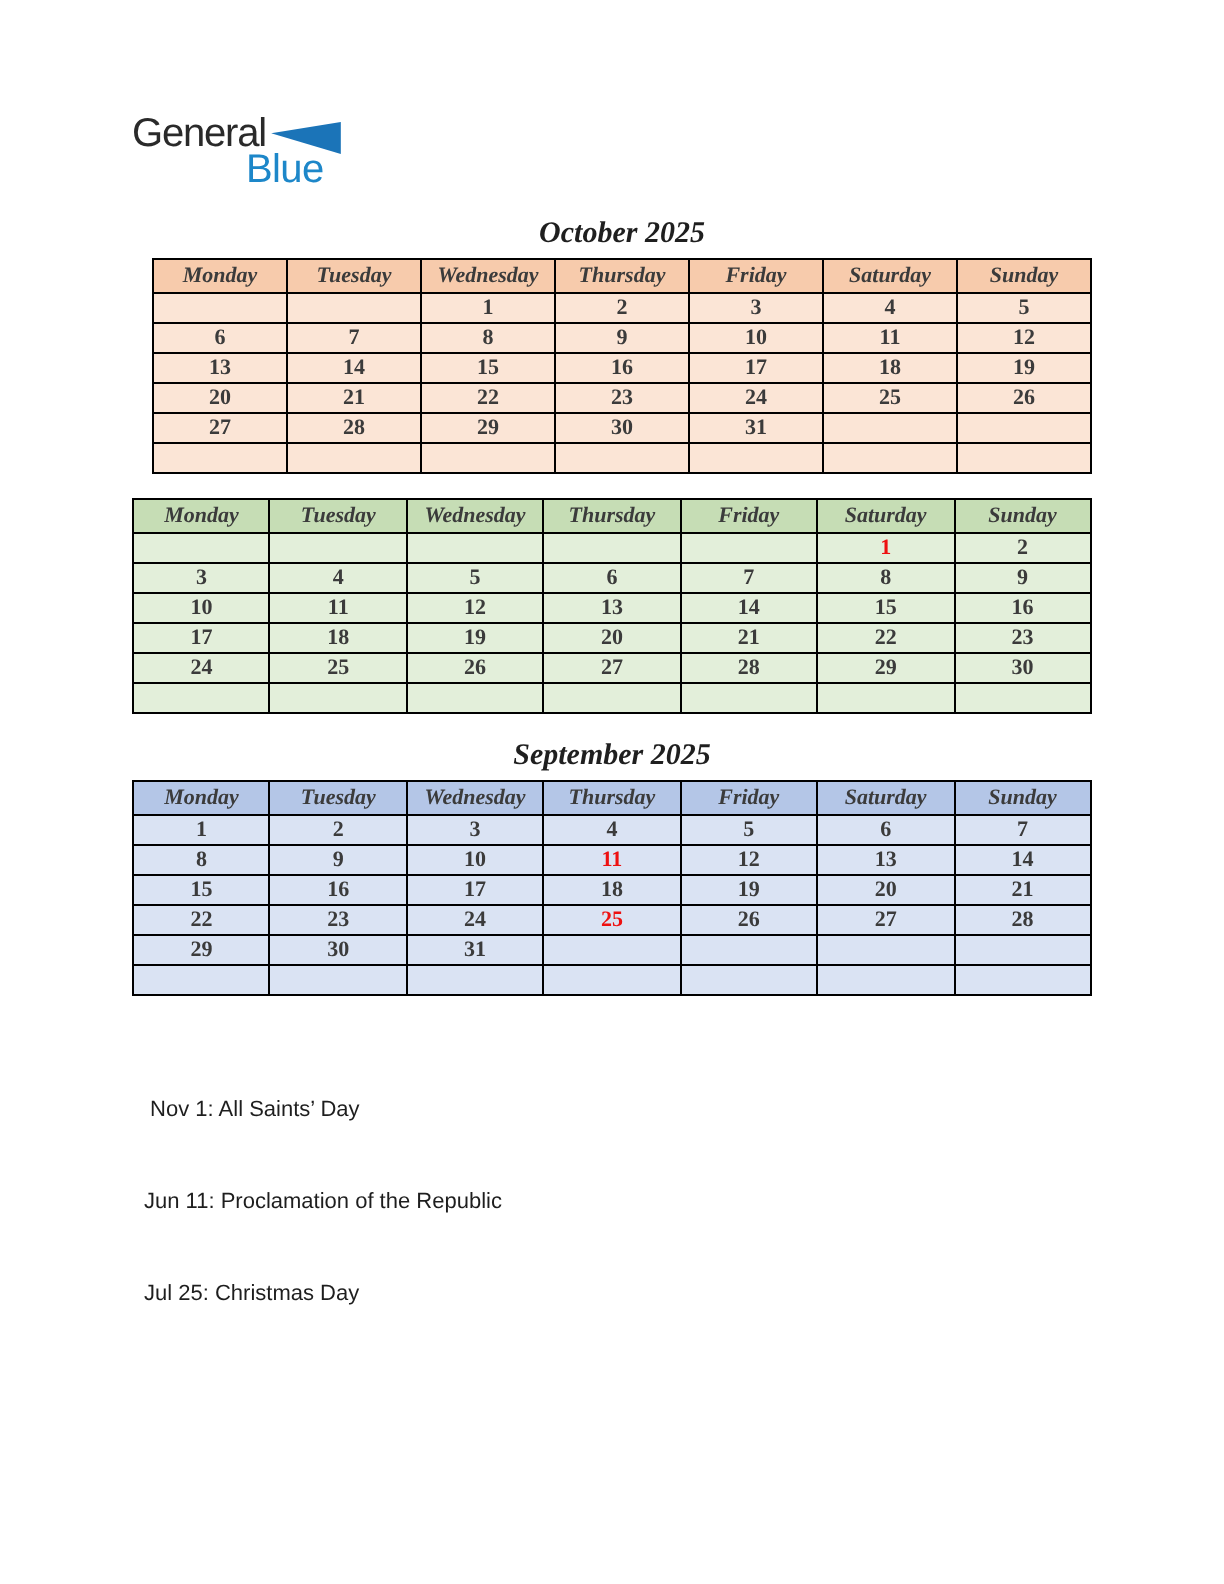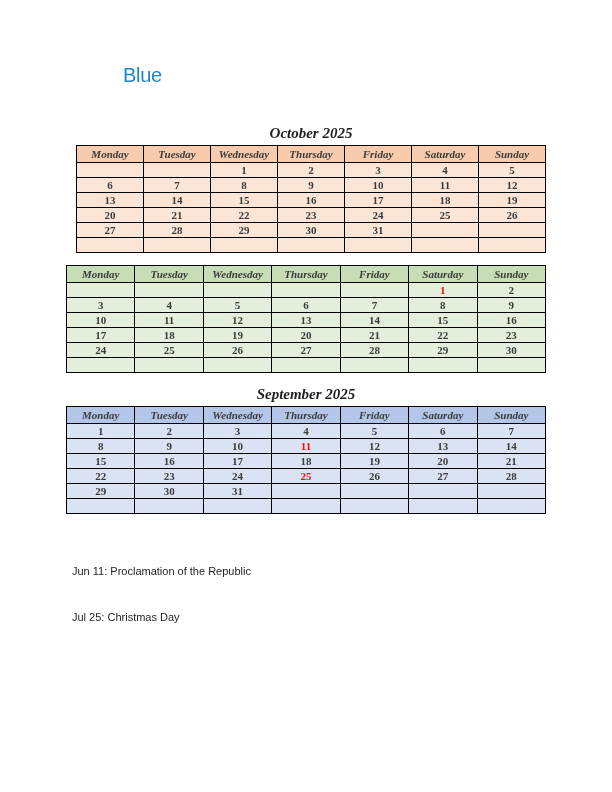--- a/index.html
+++ b/index.html
@@ -31,21 +31,21 @@
     color: var(--logo-light-blue, #1d87c9);
     margin: -2px 0 0 57px;
   }
   .country {
     font-size: 18px; font-weight: bold; color: #141414;
     margin: 4px 8px 0 0;
   }
 
   
   .month { margin: 0 66px; }
-  .m-oct { margin-top: 25px; padding-left: 10px; }
+  .m-oct { margin-top: 9px; padding-left: 10px; }
   .m-nov { margin-top: 12px; }
   .m-dec { margin-top: 13px; }
   .month-title {
     text-align: center; font-size: 15px; font-weight: bold; font-style: italic;
     color: #1f1f1f; margin: 0 0 3px 0;
   }
   table.calendar {
     width: 100%; border-collapse: collapse; table-layout: fixed;
   }
   table.calendar th, table.calendar td {
@@ -69,20 +69,26 @@
     white-space: pre;
   }
 </style>
 </head>
 <body>
 
 <div class="page">
 
   <div class="header">
     <div class="logo">
+      <div class="logo-top">
+        <span class="logo-general">General</span>
+        <svg class="logo-triangle" viewBox="0 0 37 17" aria-hidden="true">
+          <polygon points="0,6 37,0 37,17"></polygon>
+        </svg>
+      </div>
       <div class="logo-blue">Blue</div>
     </div>
   </div>
 
   <section class="month m-oct">
     <h2 class="month-title">October 2025</h2>
     <table class="calendar">
       <thead>
           <tr>
             <th style="background: rgb(247, 203, 172);">Monday</th>
@@ -292,17 +298,18 @@
             <td style="background: rgb(218, 227, 243);"></td>
             <td style="background: rgb(218, 227, 243);"></td>
             <td style="background: rgb(218, 227, 243);"></td>
             <td style="background: rgb(218, 227, 243);"></td>
           </tr>
         </tbody>
     </table>
   </section>
 
   <div class="notes">
+    <div class="note"> Nov 1: All Saints’ Day</div>
     <div class="note">Jun 11: Proclamation of the Republic</div>
     <div class="note">Jul 25: Christmas Day</div>
   </div>
 
 </div>
 
 </body></html>

